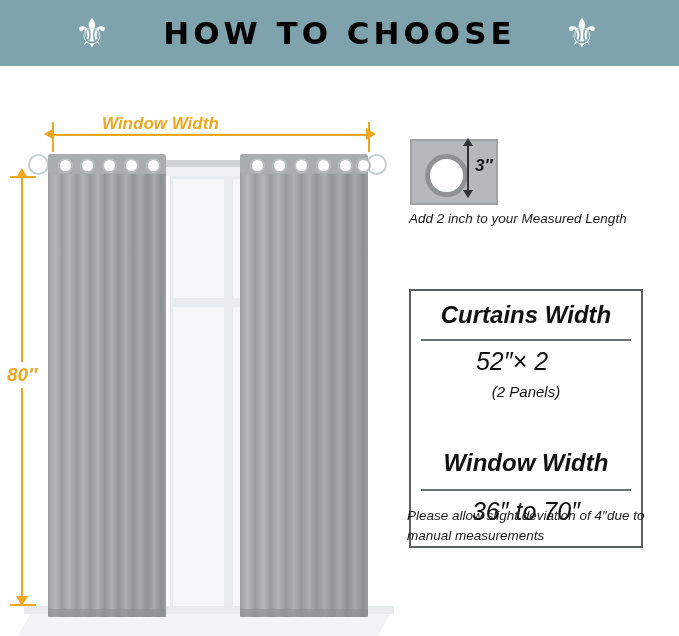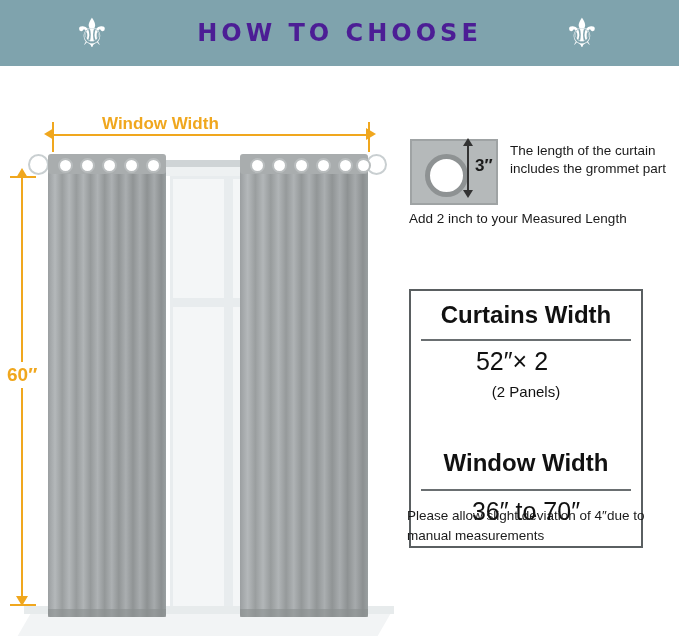--- a/index.html
+++ b/index.html
@@ -11,34 +11,35 @@
     position:relative;
   }
   
   #header{
     position:absolute;left:0;top:0;width:679px;height:66px;
     background:#7fa3ad;
   }
   #header-title{
     position:absolute;left:0;top:0;width:679px;height:66px;
     display:flex;align-items:center;justify-content:center;
-    color:#4c1d95;font-size:24px;font-weight:bold;letter-spacing:4px;
+    color:#000000;font-size:31px;font-weight:bold;letter-spacing:4px;
     font-family:"DejaVu Sans", sans-serif;
   }
   .fleur{
     position:absolute;top:12px;width:60px;height:42px;
     color:#ffffff;font-size:40px;line-height:42px;text-align:center;
   }
   #fleur-left{left:62px;}
   #fleur-right{left:552px;}
 
   
   #stage{
     position:absolute;left:0;top:66px;width:679px;height:570px;
     background:#ffffff;
+    font-style:italic;
   }
 
   
   #wall{
     position:absolute;left:16px;top:60px;width:375px;height:500px;
     background:#ffffff;
   }
   #window-frame{
     position:absolute;left:170px;top:110px;width:120px;height:445px;
     background:#f4f6f7;border:3px solid #e8ecee;
@@ -261,31 +262,30 @@
   <div class="arrow-h" id="arrow-left"></div>
   <div class="arrow-h" id="arrow-right"></div>
   <div class="tick-v" id="tick-left"></div>
   <div class="tick-v" id="tick-right"></div>
 
   <div id="height-line"></div>
   <div class="arrow-v" id="arrow-up"></div>
   <div class="arrow-v" id="arrow-down"></div>
   <div class="tick-h" id="tick-top"></div>
   <div class="tick-h" id="tick-bottom"></div>
-  <div id="height-label">60″</div>
+  <div id="height-label">80″</div>
 
   <div id="right-col">
 
     <div id="grommet-box"></div>
     <div id="grommet-hole"></div>
     <div id="grommet-dim-line"></div>
     <div id="grommet-dim-arrow-up"></div>
     <div id="grommet-dim-arrow-dn"></div>
     <div id="grommet-dim-label">3″</div>
-    <div id="grommet-note">The length of the curtain includes the grommet part</div>
     <div id="add-note">Add 2 inch to your Measured Length</div>
 
     <div id="card">
       <div id="card-title" class="card-row">Curtains Width</div>
       <div id="card-rule1"></div>
       <div id="card-width" class="card-row">52″× 2</div>
       <div id="card-panels" class="card-row">(2 Panels)</div>
       <div id="card-sub" class="card-row">Window Width</div>
       <div id="card-rule2"></div>
       <div id="card-range" class="card-row">36″ to 70″</div>

